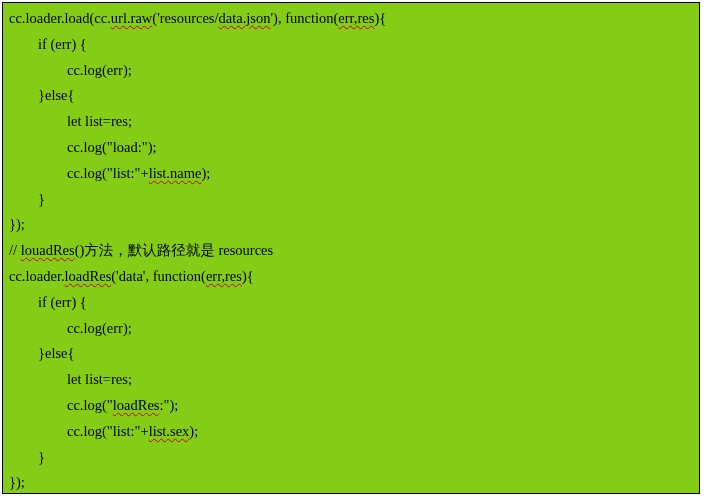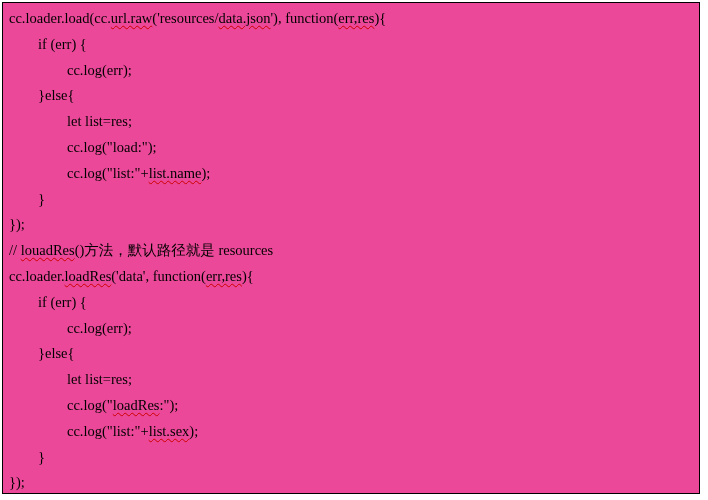--- a/index.html
+++ b/index.html
@@ -4,21 +4,21 @@
   <style>
     body {
       margin: 0;
       padding: 0;
       background: #ffffff;
     }
     .code-box {
       width: 698px;
       height: 492px;
       margin: 2px;
-      background: #ec4899;
+      background: #84cc16;
       border: 1.5px solid #000000;
       padding: 0;
       box-sizing: border-box;
       overflow: hidden;
     }
     .code-content {
       font-family: "Times New Roman", Times, serif;
       font-size: 14.5px;
       line-height: 25.8px;
       color: #000000;

